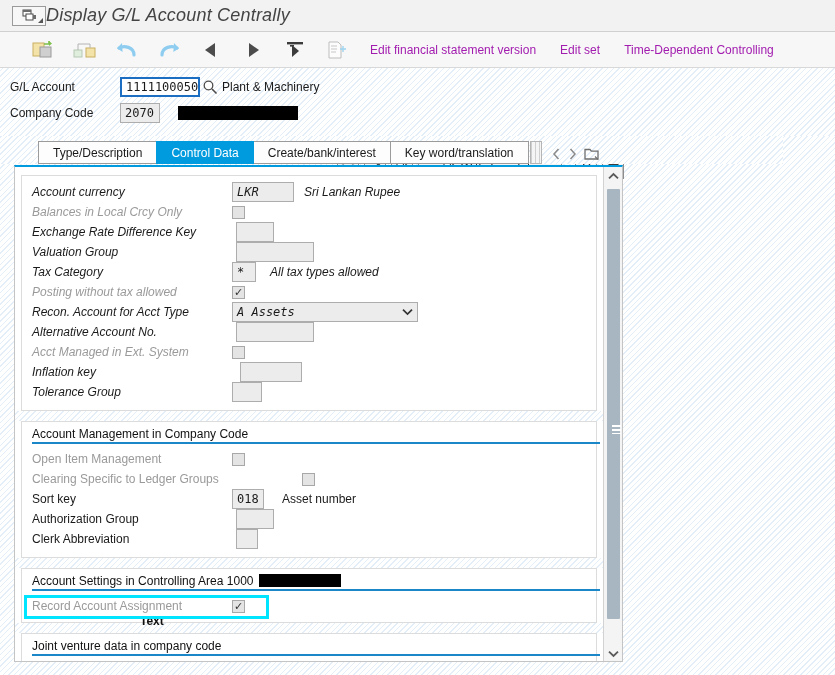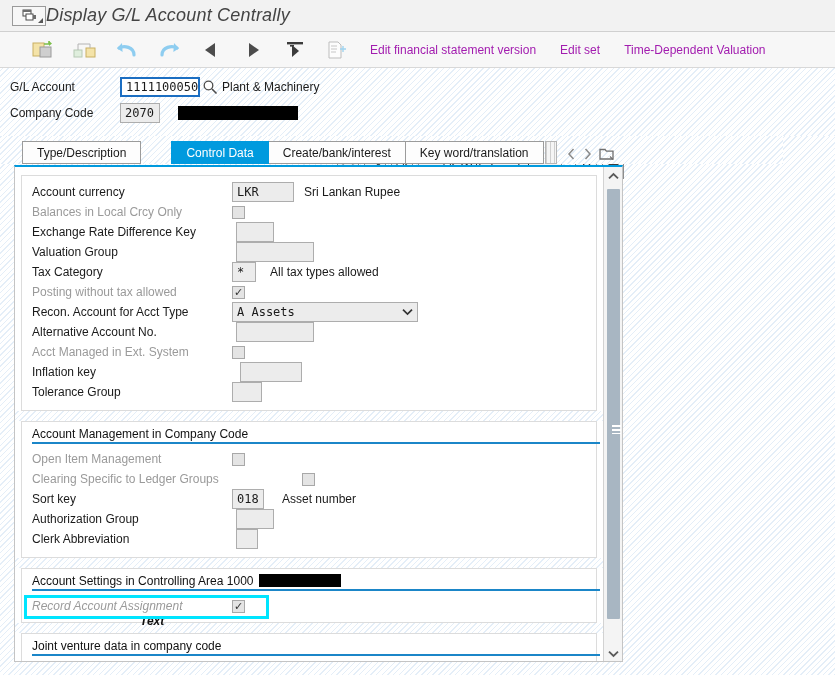--- a/index.html
+++ b/index.html
@@ -104,35 +104,35 @@
     height:22px; border:1px solid #8d8d8d; background:#f4f4f4;
     display:flex;align-items:center;justify-content:center;
     gap:6px; font-size:12px; padding:0 10px;
   }
 
   
   #tabstrip {
     width:783px; height:28px;
     position:relative;
     display:flex; align-items:flex-end;
-    padding-left:22px;
+    padding-left:38px;
   }
   .tab {
     height:23px;
     border:1px solid #9b9b9b;
     background:#fdfdfd;
     display:flex;align-items:center;justify-content:center;
     padding:0 14px; font-size:12px;
     margin-right:-1px;
     white-space:nowrap;
   }
   .tab.active {
     background:#009ade; color:#ffffff;
     border-color:#009ade;
-    position:relative; z-index:3;margin-left:31px;
+    position:relative; z-index:3;
   }
   .tab-handle {
     width:12px; height:23px; margin-left:2px;
     border:1px solid #b5b5b5; background:#f0f0f0;
     background-image:repeating-linear-gradient(90deg,#cfcfcf 0,#cfcfcf 1px,#f5f5f5 1px,#f5f5f5 4px);
   }
   .tab-nav { display:flex; align-items:center; gap:7px; margin-left:10px; color:#7e7e7e; }
 
   
   #panel {
@@ -175,21 +175,21 @@
   }
 
   .sec {
     margin:0 0 0 10px; width:568px;
     border-bottom:2px solid #1b86c8;
     padding-bottom:1px;
     font-size:12px; color:#111;
     display:flex; align-items:center;
   }
 
-  .group-box { border:1px solid #dcdcdc; border-top:none; }
+  .group-box { border:1px solid #dcdcdc; border-top:none;font-style:italic; }
 
   .hilite {
     position:absolute;
     border:3px solid #00e5ff;
     pointer-events:none;
   }
 
   
   #vscroll {
     position:absolute; right:0; top:0;
@@ -283,21 +283,21 @@
   <div class="tb-icon">
     <svg width="22" height="20" viewBox="0 0 22 20">
       <path d="M3 2 h9 l3 3 v13 H3 z" fill="#fcfcfc" stroke="#bdbdbd"></path>
       <path d="M5 6h6M5 9h6M5 12h5" stroke="#c6c6c6"></path>
       <path d="M14 9h6M17 6v6" stroke="#9fd3ef" stroke-width="1.4"></path>
     </svg>
   </div>
 
   <div class="tb-text">Edit financial statement version</div>
   <div class="tb-text">Edit set</div>
-  <div class="tb-text">Time-Dependent Valuation</div>
+  <div class="tb-text">Time-Dependent Controlling</div>
 </div>
 
 <div id="headerarea" class="stripes">
 
   <div class="hdr-row">
     <div class="hdr-label">G/L Account</div>
     <div class="inp focus" style="width:80px;">1111100050</div>
     <span style="margin-left:2px;display:flex;">
       <svg width="16" height="16" viewBox="0 0 16 16">
         <circle cx="6.5" cy="6.5" r="4.3" fill="#fff" stroke="#4b4b4b" stroke-width="1.3"></circle>
@@ -491,21 +491,21 @@
 
     <div class="spacer-strip stripes"></div>
 
     <div style="position:relative;border:1px solid #dcdcdc;margin:0 6px 0 6px;padding:5px 0 6px 0;width:576px;">
       <div class="sec">
         <span>Account Settings in Controlling Area 1000</span>
         <span class="redact" style="width:82px;height:13px;margin-left:6px;margin-bottom:1px;"></span>
       </div>
       <div style="height:5px;"></div>
 
-      <div class="fld" style="position:relative;font-style:italic;">
+      <div class="fld" style="position:relative;">
         <div class="lbl dim">Record Account Assignment</div>
         <div class="chk">✓</div>
         <span style="position:absolute;left:108px;top:18px;font-size:12px;font-weight:bold;color:#111;">Text</span>
       </div>
 
       <div class="hilite" style="left:2px;top:26px;width:245px;height:24px;"></div>
     </div>
 
     <div class="spacer-strip stripes"></div>
 

